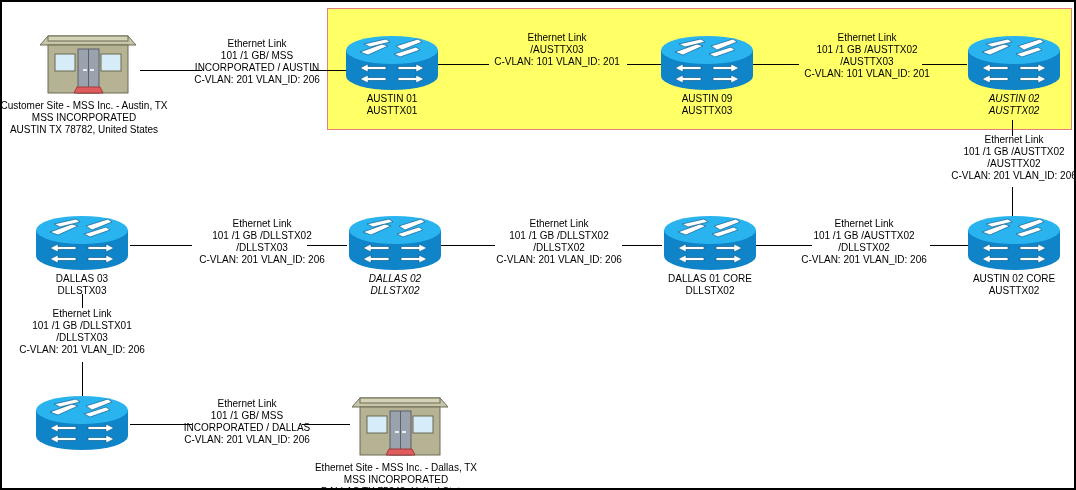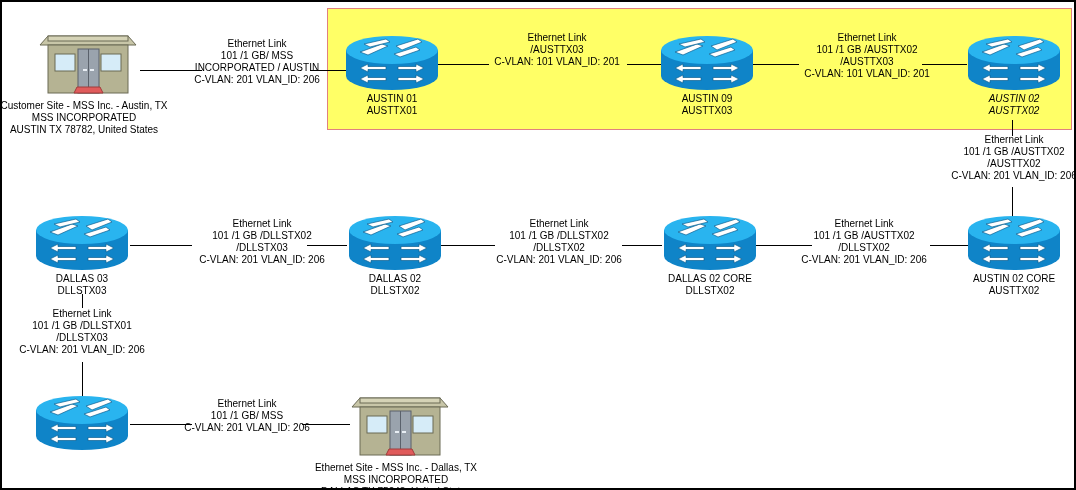--- a/index.html
+++ b/index.html
@@ -220,21 +220,21 @@
         <polygon points="18,45 26,41 26,43.5 44,43.5 44,46.5 26,46.5 26,49"></polygon>
         <polygon points="82,45 74,41 74,43.5 56,43.5 56,46.5 74,46.5 74,49"></polygon>
       </g>
     </svg>
     <div class="node-caption">
       <div>DALLAS 03</div>
       <div>DLLSTX03</div>
     </div>
   </div>
 
-  <div class="node" style="left:343px; top:212px; width:100px;">
+  <div class="node" style="left:343px; top:212px; width:100px;font-style:italic;">
     <svg class="router-icon" viewBox="0 0 100 58">
       <path d="M4,16 L4,42 A46,14 0 0 0 96,42 L96,16 Z" fill="#0f84c8"></path>
       <ellipse cx="50" cy="16" rx="46" ry="14" fill="#29b4ef"></ellipse>
       <g fill="#ffffff" stroke="#0b5f90" stroke-width="0.7">
         <polygon points="18,18 40,10 46,12 26,21"></polygon>
         <polygon points="22,10 44,5 48,8 28,13"></polygon>
         <polygon points="54,12 76,5 80,8 60,16"></polygon>
         <polygon points="52,20 74,13 78,16 58,23"></polygon>
       </g>
       <g fill="#ffffff" stroke="#0b5f90" stroke-width="0.7">
@@ -261,21 +261,21 @@
         <polygon points="52,20 74,13 78,16 58,23"></polygon>
       </g>
       <g fill="#ffffff" stroke="#0b5f90" stroke-width="0.7">
         <polygon points="18,34 26,30 26,32.5 44,32.5 44,35.5 26,35.5 26,38"></polygon>
         <polygon points="82,34 74,30 74,32.5 56,32.5 56,35.5 74,35.5 74,38"></polygon>
         <polygon points="18,45 26,41 26,43.5 44,43.5 44,46.5 26,46.5 26,49"></polygon>
         <polygon points="82,45 74,41 74,43.5 56,43.5 56,46.5 74,46.5 74,49"></polygon>
       </g>
     </svg>
     <div class="node-caption cap-wide">
-      <div>DALLAS 02 CORE</div>
+      <div>DALLAS 01 CORE</div>
       <div>DLLSTX02</div>
     </div>
   </div>
 
   <div class="node" style="left:962px; top:212px; width:100px;">
     <svg class="router-icon" viewBox="0 0 100 58">
       <path d="M4,16 L4,42 A46,14 0 0 0 96,42 L96,16 Z" fill="#0f84c8"></path>
       <ellipse cx="50" cy="16" rx="46" ry="14" fill="#29b4ef"></ellipse>
       <g fill="#ffffff" stroke="#0b5f90" stroke-width="0.7">
         <polygon points="18,18 40,10 46,12 26,21"></polygon>
@@ -386,16 +386,17 @@
   <div class="link-label" style="left:-20px; top:306px; width:200px;">
     <div>Ethernet Link</div>
     <div>101  /1 GB  /DLLSTX01</div>
     <div>/DLLSTX03</div>
     <div>C-VLAN: 201 VLAN_ID: 206</div>
   </div>
 
   <div class="link-label" style="left:140px; top:396px; width:210px;">
     <div>Ethernet Link</div>
     <div>101  /1 GB/ MSS</div>
+    <div>INCORPORATED / DALLAS</div>
     <div>C-VLAN: 201 VLAN_ID: 206</div>
   </div>
 
 </div>
 
 </body></html>

